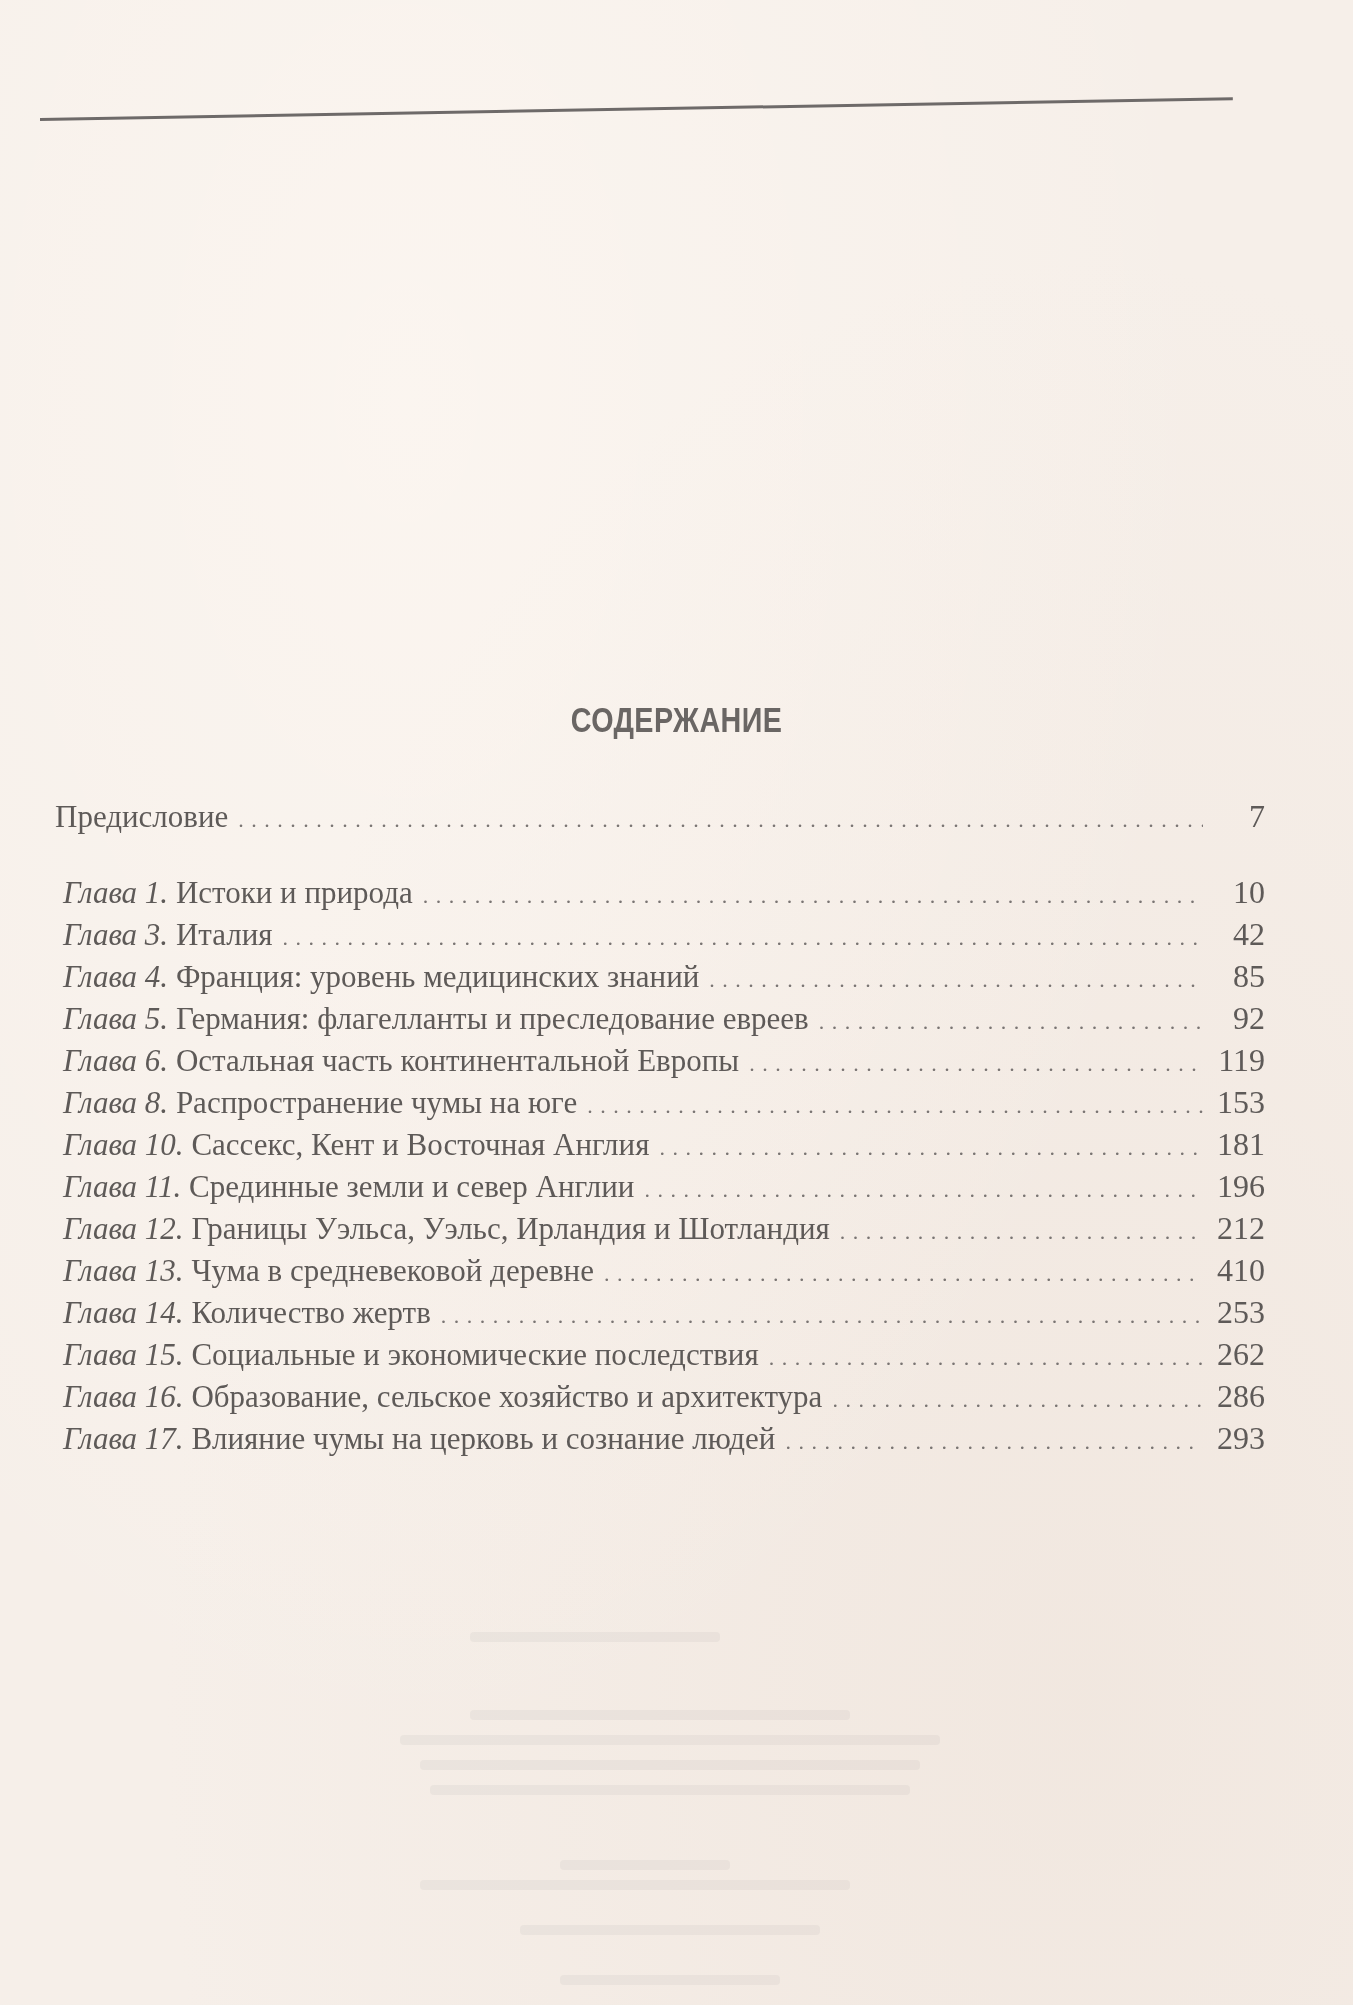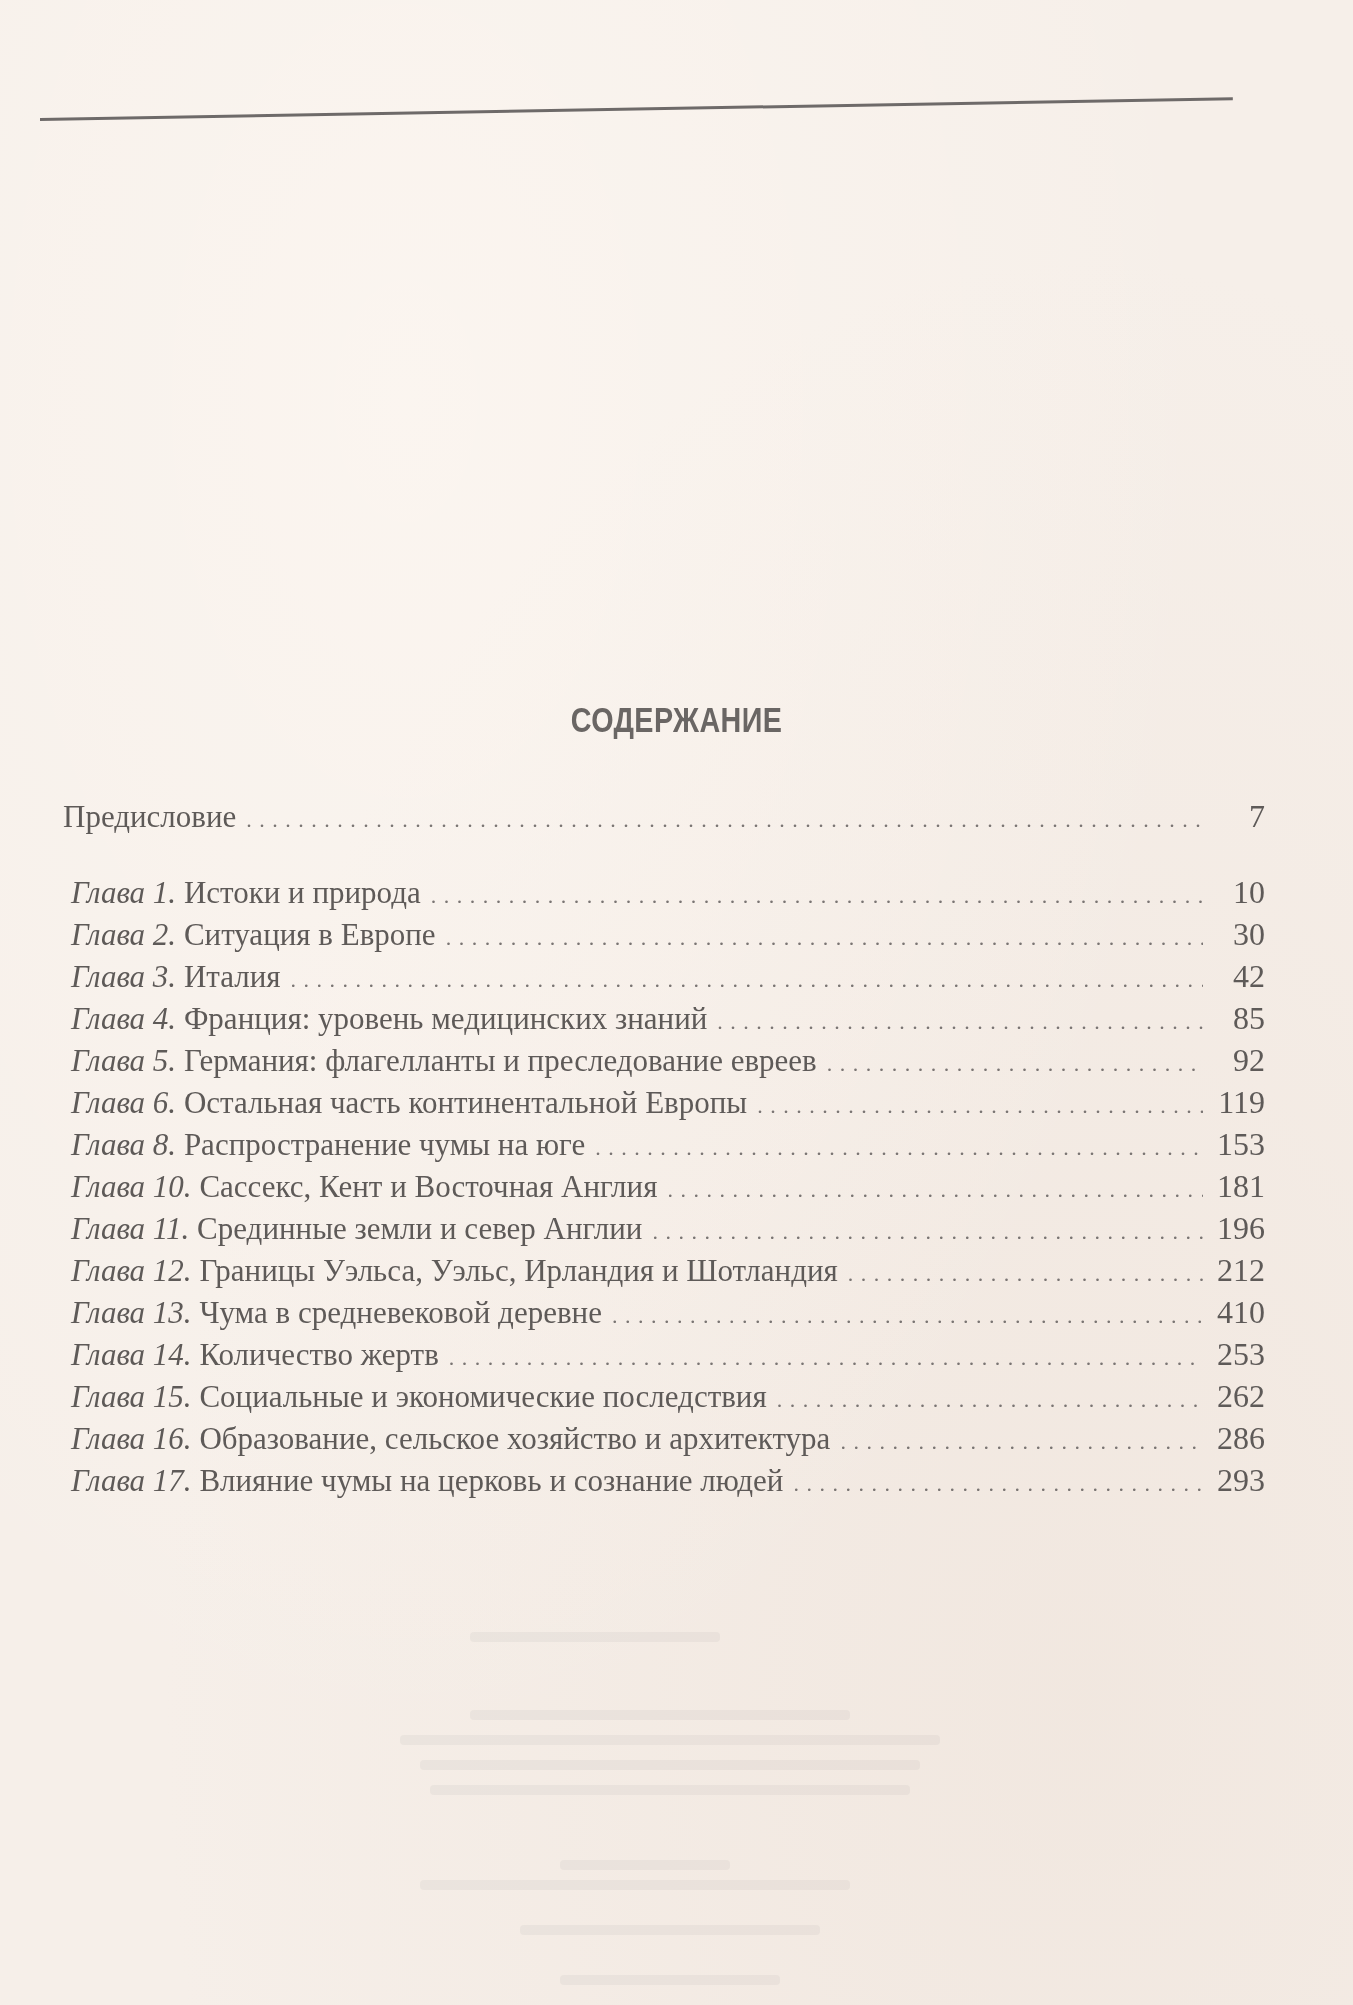--- a/index.html
+++ b/index.html
@@ -64,21 +64,20 @@
     margin-bottom: 34px;
     padding-left: 0;
   }
   .toc-row.chapter {
     padding-left: 8px;
     justify-content: center;
   }
   .toc-label {
     display: inline-block;
     transform-origin: left center;
-    margin-left: 8px;
   }
   .chapter-prefix {
     font-style: italic;
   }
   .leader {
     flex: 1;
     overflow: hidden;
     margin: 0 6px 0 10px;
     color: #7a7573;
     letter-spacing: 6px;
@@ -114,25 +113,20 @@
   <div class="toc-row preface">
     <span class="toc-label">Предисловие</span>
     <span class="leader"></span>
     <span class="page-num">7</span>
   </div>
   <div id="chapter-list">
       <div class="toc-row chapter">
         <span class="toc-label"><span class="chapter-prefix">Глава 1.</span> <span class="chapter-title">Истоки и природа</span></span>
         <span class="leader"></span>
         <span class="page-num">10</span>
-      </div>
-      <div class="toc-row chapter">
-        <span class="toc-label"><span class="chapter-prefix">Глава 2.</span> <span class="chapter-title">Ситуация в Европе</span></span>
-        <span class="leader"></span>
-        <span class="page-num">30</span>
       </div>
       <div class="toc-row chapter">
         <span class="toc-label"><span class="chapter-prefix">Глава 3.</span> <span class="chapter-title">Италия</span></span>
         <span class="leader"></span>
         <span class="page-num">42</span>
       </div>
       <div class="toc-row chapter">
         <span class="toc-label"><span class="chapter-prefix">Глава 4.</span> <span class="chapter-title">Франция: уровень медицинских знаний</span></span>
         <span class="leader"></span>
         <span class="page-num">85</span>

